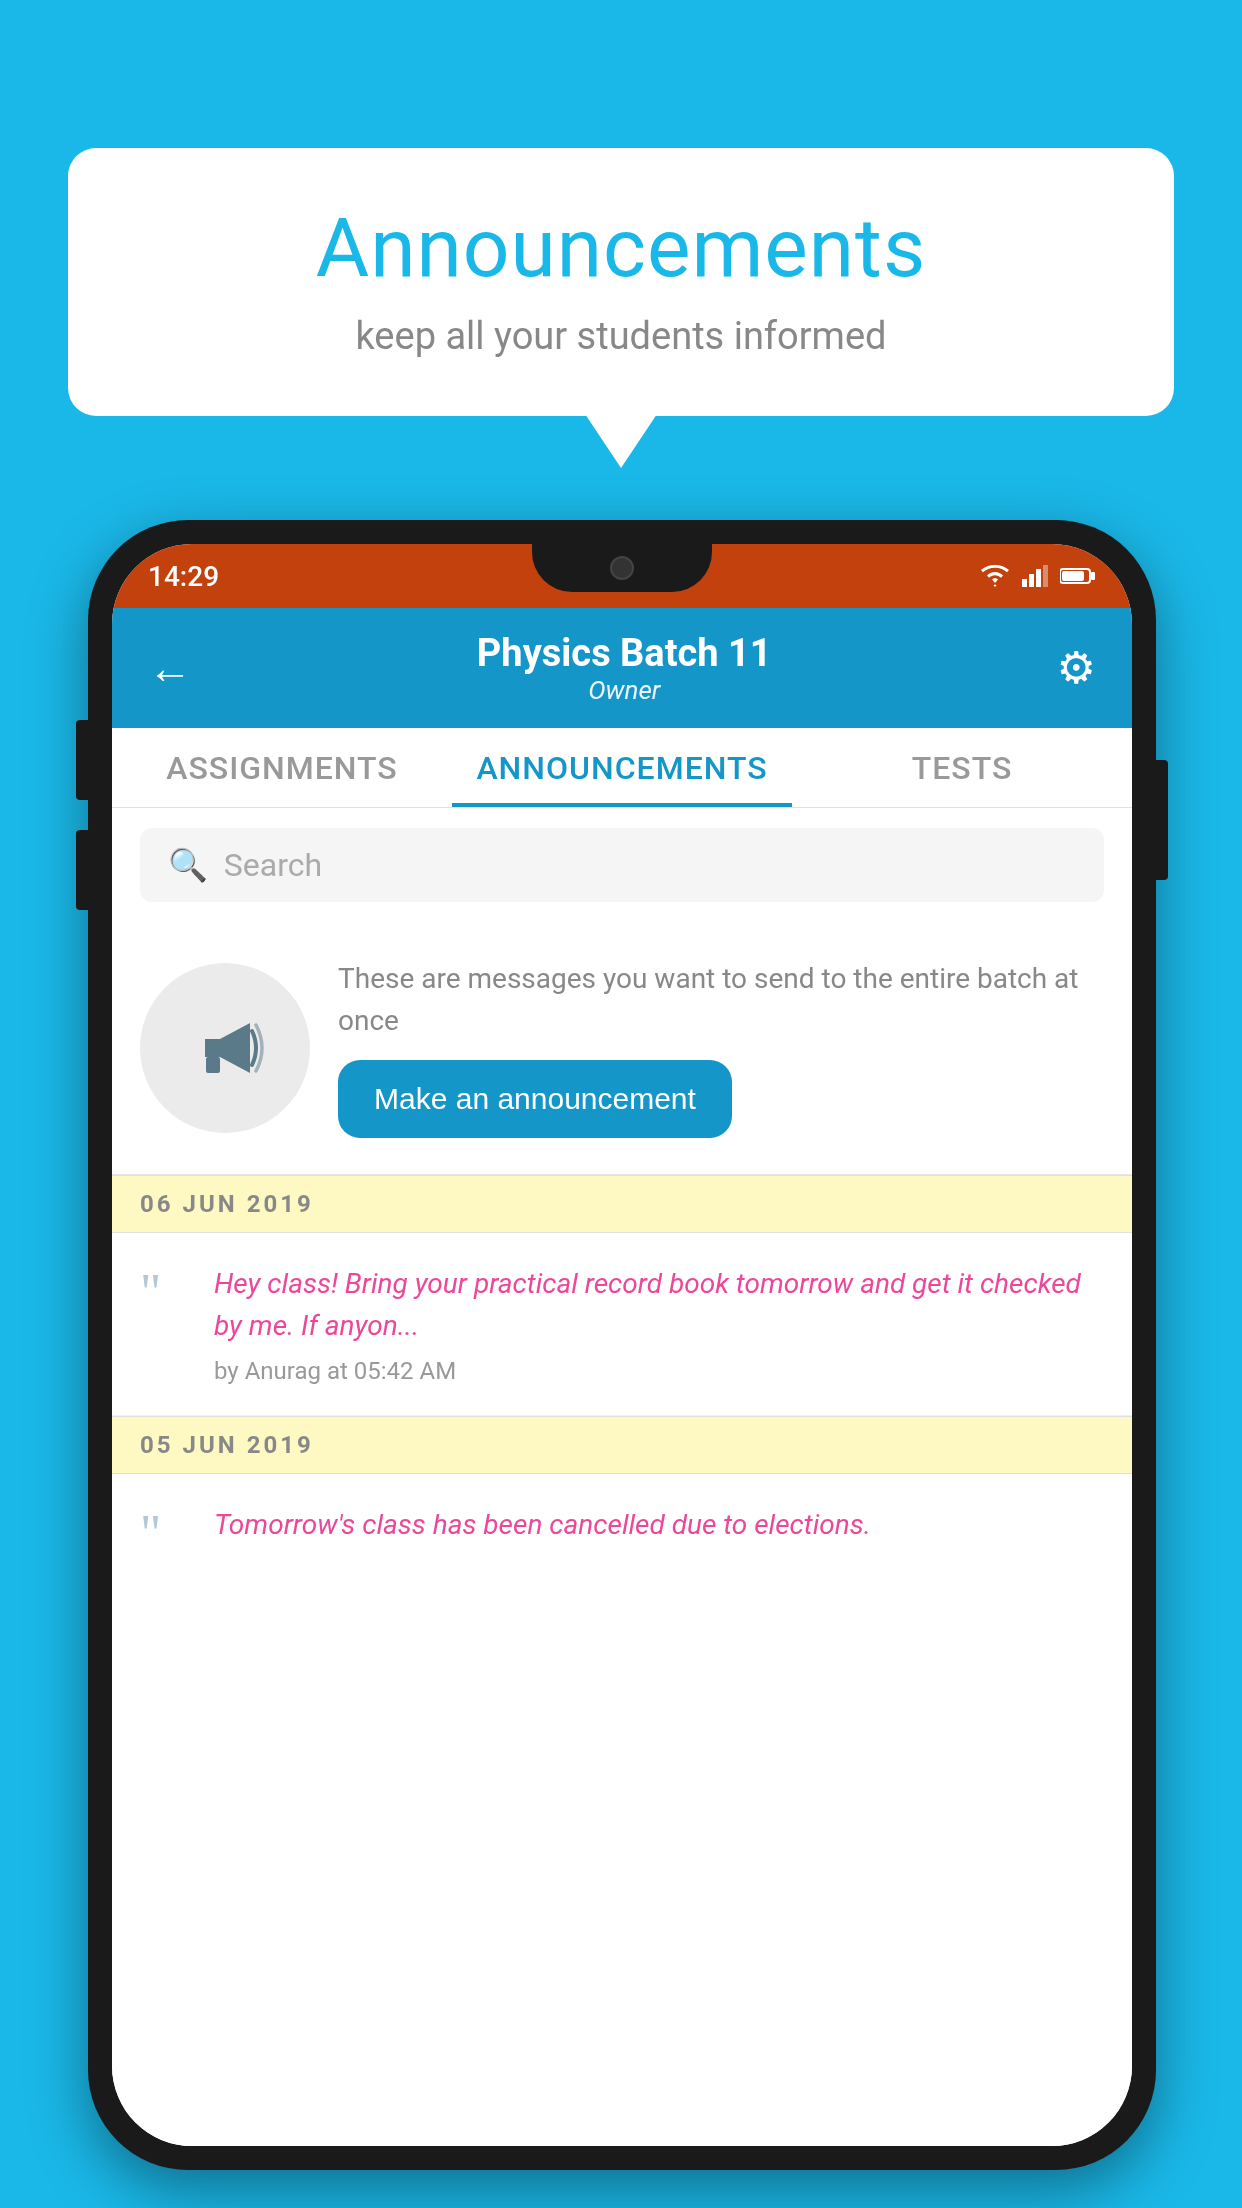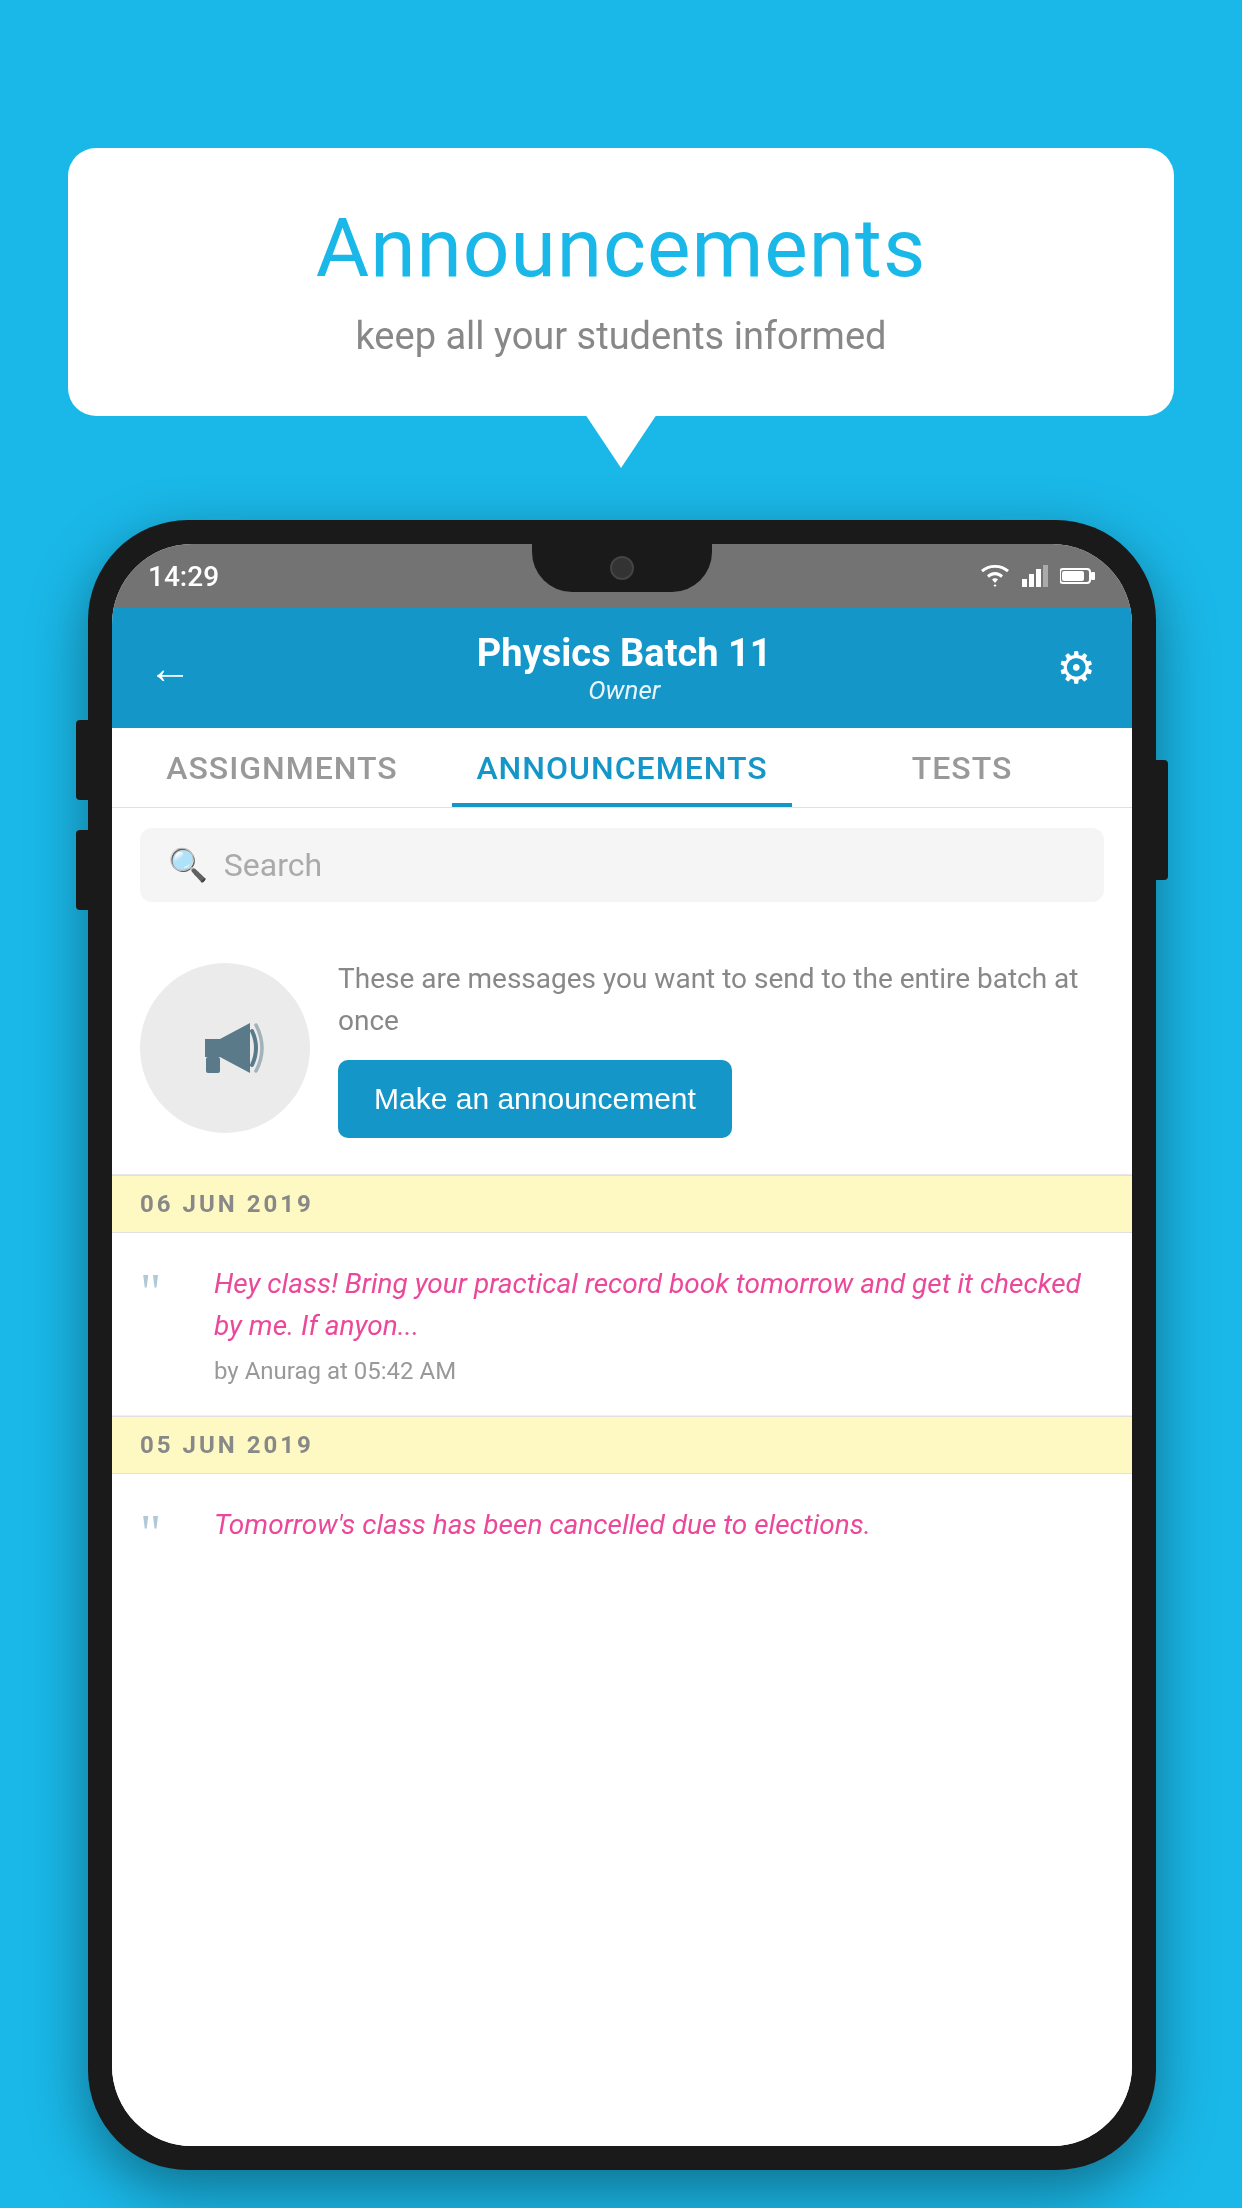--- a/index.html
+++ b/index.html
@@ -69,21 +69,21 @@
       width: 100%;
       height: 100%;
       background: #f5f5f5;
       border-radius: 80px;
       overflow: hidden;
       position: relative;
     }
 
     
     .phone-status-bar {
-      background: #737373;
+      background: #c2410c;
       height: 64px;
       display: flex;
       align-items: center;
       justify-content: space-between;
       padding: 0 36px;
       position: relative;
     }
 
     .status-time {
       font-size: 28px;
@@ -262,21 +262,21 @@
       font-size: 28px;
       color: #888;
       line-height: 1.5;
       margin-bottom: 18px;
     }
 
     .make-announcement-btn {
       background: #1596c8;
       color: white;
       border: none;
-      border-radius: 10px;
+      border-radius: 22px;
       padding: 22px 36px;
       font-size: 30px;
       font-weight: 500;
       cursor: pointer;
       display: inline-block;
     }
 
     
     .date-divider {
       background: #fef9c3;

